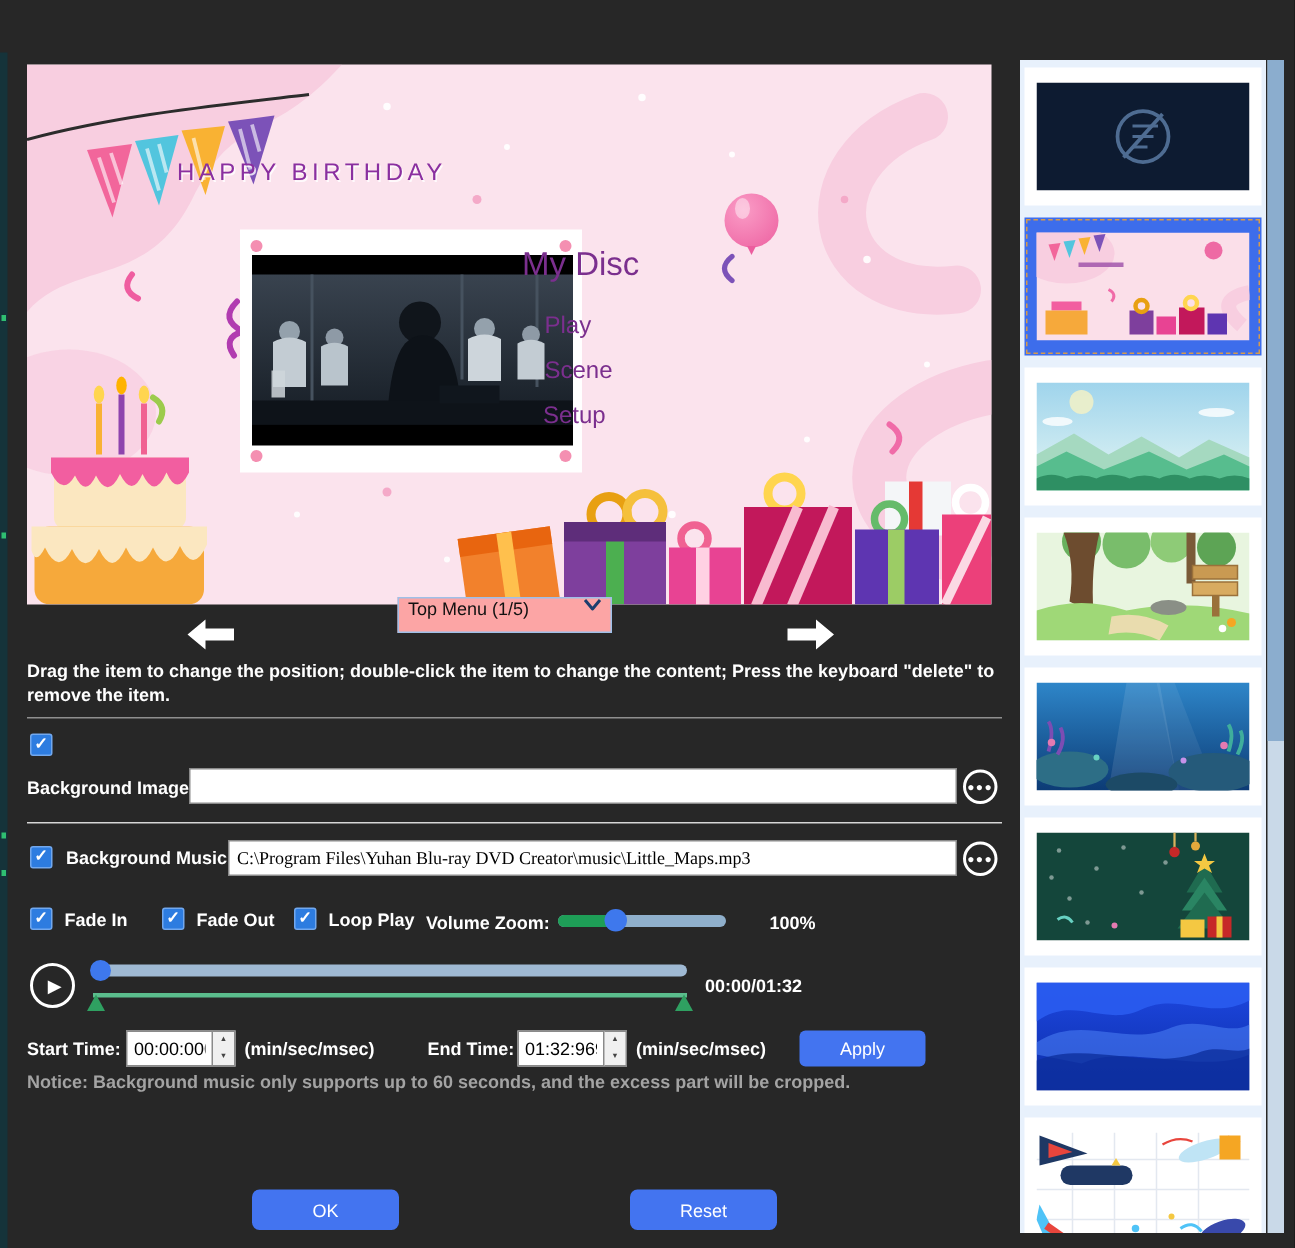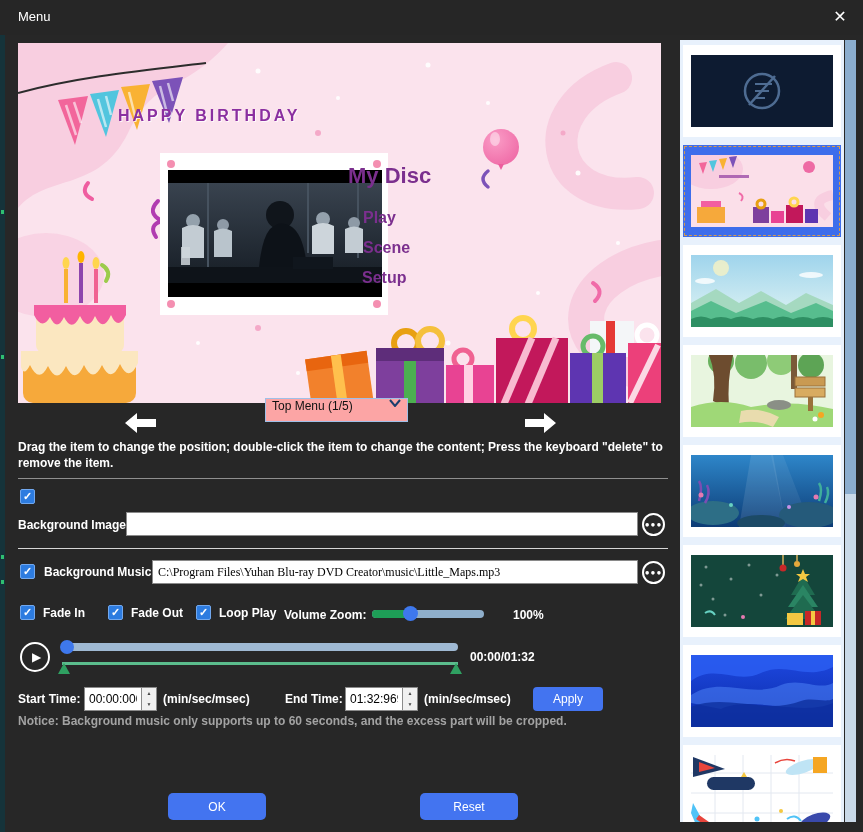--- a/index.html
+++ b/index.html
@@ -12,21 +12,21 @@
   .title{ position:absolute; left:18px; top:0; line-height:34px; color:#ffffff; font-size:13px; }
   .close{ position:absolute; right:12px; top:6px; width:22px; height:22px; color:#ffffff;
           font-size:16px; text-align:center; line-height:22px; cursor:pointer; }
 
   .edge-strip{ position:absolute; left:0; top:35px; width:5px; height:797px; background:#15333a; }
   .edge-strip i{ position:absolute; left:1px; width:3px; height:4px; background:#2fbf71; display:block; }
 
   
   .preview{ position:absolute; left:18px; top:43px; width:643px; height:360px; overflow:hidden; background:#fbe3ed; }
   .preview svg{ position:absolute; left:0; top:0; }
-  .ov{ position:absolute; color:#7b2f8e; font-weight:bold; }
+  .ov{ position:absolute; color:#7b2f8e; font-weight:normal; }
   .banner{ left:100px; top:64px; font-size:16px; letter-spacing:3px; color:#8a2fa0;
            text-shadow:1px 1px 0 rgba(255,255,255,.8); }
   .disc-title{ left:330px; top:120px; font-size:22px; }
   .mi-play{ left:345px; top:166px; font-size:16px; }
   .mi-scene{ left:345px; top:196px; font-size:16px; }
   .mi-setup{ left:344px; top:226px; font-size:16px; }
   .polaroid-hit{ position:absolute; left:142px; top:110px; width:228px; height:162px; }
 
   
   .arrow-btn{ position:absolute; top:411px; width:36px; height:24px; cursor:pointer; }
@@ -93,45 +93,41 @@
   .spin input{ width:58px; height:24px; border:1px solid #8a8a8a; background:#fff; font-size:12px;
        text-align:left; padding:0 4px; font-family:"Liberation Sans", sans-serif; }
   .spin .btns{ display:flex; flex-direction:column; width:15px; height:24px; border:1px solid #8a8a8a;
        border-left:none; background:#f0f0f0; }
   .spin .btns span{ flex:1; font-size:5px; line-height:11px; text-align:center; color:#444; cursor:pointer; }
   .unit-start{ position:absolute; left:163px; top:692px; font-weight:600; }
   .trim-label-end{ position:absolute; left:285px; top:692px; }
   .unit-end{ position:absolute; left:424px; top:692px; font-weight:600; }
   .btn{ background:#4374f0; color:#fff; border:none; border-radius:4px; font-size:12px;
        font-family:"Liberation Sans", sans-serif; cursor:pointer; }
-  .apply-btn{ position:absolute; left:533px; top:687px; width:70px; height:24px; }
+  .apply-btn{ position:absolute; left:533px; top:687px; width:84px; height:24px; }
   .notice{ position:absolute; left:18px; top:714px; color:#a3a3a3; font-size:12px; font-weight:600; }
 
   .ok-btn{ position:absolute; left:168px; top:793px; width:98px; height:27px; border-radius:5px; }
   .reset-btn{ position:absolute; left:420px; top:793px; width:98px; height:27px; border-radius:5px; }
 
   
   .sidebar{ position:absolute; left:680px; top:40px; width:164px; height:782px; background:#e8f1fc;
        overflow:hidden; padding-top:5px; }
   .card{ width:158px; height:92px; margin:0 auto 8px auto; background:#ffffff; padding:10px 8px;
        cursor:pointer; }
   .card svg{ display:block; width:142px; height:72px; }
   .card.selected{ background:#3d6deb; outline:1px dashed #d79a4b; outline-offset:-2px; }
   .scrollbar{ position:absolute; left:845px; top:40px; width:11px; height:782px; background:#c9d9e8; }
   .scroll-thumb{ position:absolute; left:0; top:0; width:11px; height:454px; background:#8badce; cursor:pointer; }
 </style>
 </head>
 <body>
 
 <div class="dialog">
 
-  <div class="titlebar">
-    <div class="title">Menu</div>
-    <div class="close">✕</div>
-  </div>
   <div class="edge-strip">
     <i style="top:175px"></i>
       <i style="top:320px"></i>
       <i style="top:520px"></i>
       <i style="top:545px"></i>
   </div>
 
   <div class="preview">
     <svg width="643" height="360" viewBox="0 0 643 360">
       <defs>

